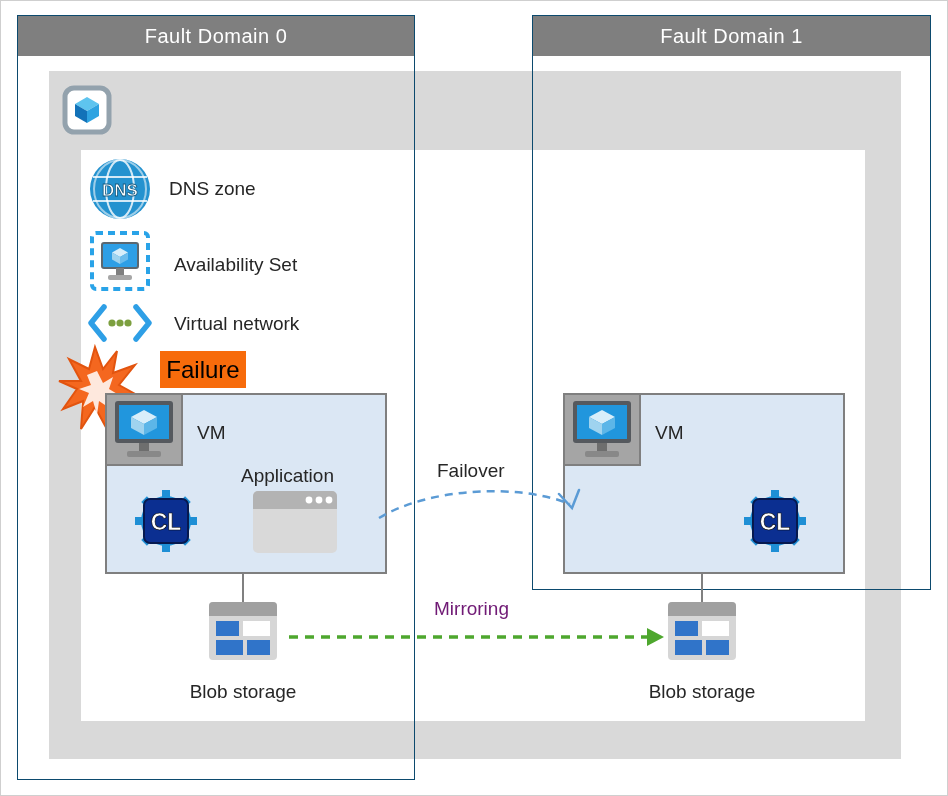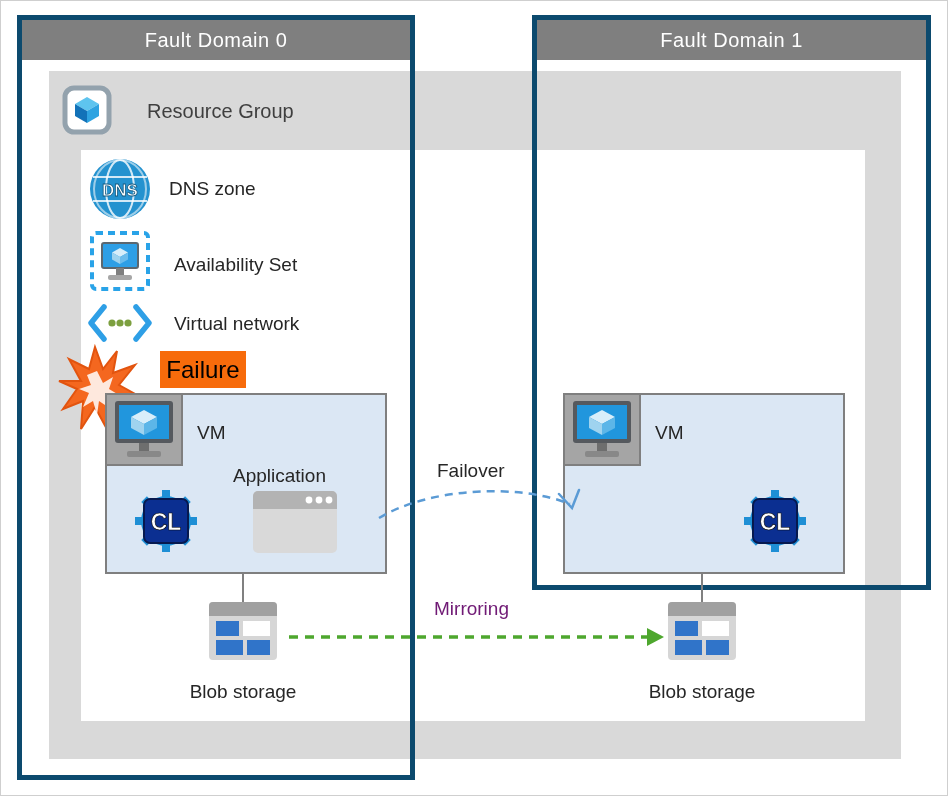--- a/index.html
+++ b/index.html
@@ -10,21 +10,21 @@
   }
   .abs{position:absolute;}
   .label{
     position:absolute;font-size:19px;color:#262626;white-space:nowrap;line-height:24px;
   }
   .rg-bg{position:absolute;background:#d9d9d9;z-index:1;}
   .white-panel{position:absolute;background:#ffffff;z-index:2;}
   .content{z-index:3;}
   .arrows{position:absolute;left:0;top:0;z-index:7;pointer-events:none;}
   .fd{
-    position:absolute;border:5px solid #0c4a6e;box-sizing:border-box;
+    position:absolute;border:1px solid #0c4a6e;box-sizing:border-box;
     background:transparent;z-index:6;pointer-events:none;
   }
   .fd-header{
     height:40px;background:#7f7f7f;color:#ffffff;font-size:20px;
     display:flex;align-items:center;justify-content:center;letter-spacing:0.5px;
   }
   .vm-box{
     position:absolute;background:#dbe7f4;border:2px solid #7f7f7f;box-sizing:border-box;z-index:3;
   }
   .failure-badge{
@@ -41,21 +41,20 @@
   <div class="rg-bg" style="left:48px;top:70px;width:852px;height:688px;"></div>
 
   <div class="white-panel" style="left:80px;top:149px;width:784px;height:571px;"></div>
 
   <svg class="abs content" style="left:60px;top:83px;" width="52" height="52" viewBox="0 0 52 52">
     <rect x="4" y="4" width="44" height="44" rx="9" fill="#ffffff" stroke="#93a2ad" stroke-width="5"></rect>
     <polygon points="26,13 38,20 26,27 14,20" fill="#5ec4ef"></polygon>
     <polygon points="14,20 26,27 26,39 14,32" fill="#1272b8"></polygon>
     <polygon points="38,20 26,27 26,39 38,32" fill="#2ea3e1"></polygon>
   </svg>
-  <div class="label content" style="left:146px;top:98px;font-size:20px;color:#3f3f3f;">Resource Group</div>
 
   <svg class="abs content" style="left:88px;top:157px;" width="62" height="62" viewBox="0 0 62 62">
     <circle cx="31" cy="31" r="30" fill="#2492cf"></circle>
     <ellipse cx="31" cy="31" rx="14" ry="29" fill="none" stroke="rgba(255,255,255,0.8)" stroke-width="2"></ellipse>
     <ellipse cx="31" cy="31" rx="26" ry="29" fill="none" stroke="rgba(255,255,255,0.55)" stroke-width="2"></ellipse>
     <line x1="4" y1="19" x2="58" y2="19" stroke="rgba(255,255,255,0.8)" stroke-width="2"></line>
     <line x1="4" y1="43" x2="58" y2="43" stroke="rgba(255,255,255,0.8)" stroke-width="2"></line>
     <text x="31" y="38" text-anchor="middle" font-family="Liberation Sans, sans-serif" font-size="17" font-weight="bold" fill="#ffffff" stroke="#15587e" stroke-width="0.8">DNS</text>
   </svg>
   <div class="label content" style="left:168px;top:176px;">DNS zone</div>
@@ -110,21 +109,21 @@
     <rect x="10" y="8" width="58" height="42" rx="3" fill="#55595e"></rect>
     <rect x="14" y="12" width="50" height="34" fill="#2196dd"></rect>
     <polygon points="39,17 52,24 39,31 26,24" fill="#d8eefa"></polygon>
     <polygon points="26,24 39,31 39,42 26,35" fill="#9fd3ef"></polygon>
     <polygon points="52,24 39,31 39,42 52,35" fill="#5db6e8"></polygon>
     <rect x="34" y="50" width="10" height="8" fill="#6e6e6e"></rect>
     <rect x="22" y="58" width="34" height="6" rx="2" fill="#888888"></rect>
   </svg>
   <div class="label" style="left:654px;top:420px;z-index:4;">VM</div>
 
-  <div class="label" style="left:232px;top:463px;z-index:4;">Application</div>
+  <div class="label" style="left:240px;top:463px;z-index:4;">Application</div>
 
   <svg class="abs" style="left:133px;top:488px;z-index:4;" width="64" height="64" viewBox="0 0 64 64">
     <g fill="#1e8fd5">
       <circle cx="32" cy="32" r="25"></circle>
       <rect x="28" y="1" width="8" height="12"></rect>
       <rect x="28" y="51" width="8" height="12"></rect>
       <rect x="1" y="28" width="12" height="8"></rect>
       <rect x="51" y="28" width="12" height="8"></rect>
       <rect x="28" y="1" width="8" height="12" transform="rotate(45 32 32)"></rect>
       <rect x="28" y="51" width="8" height="12" transform="rotate(45 32 32)"></rect>

